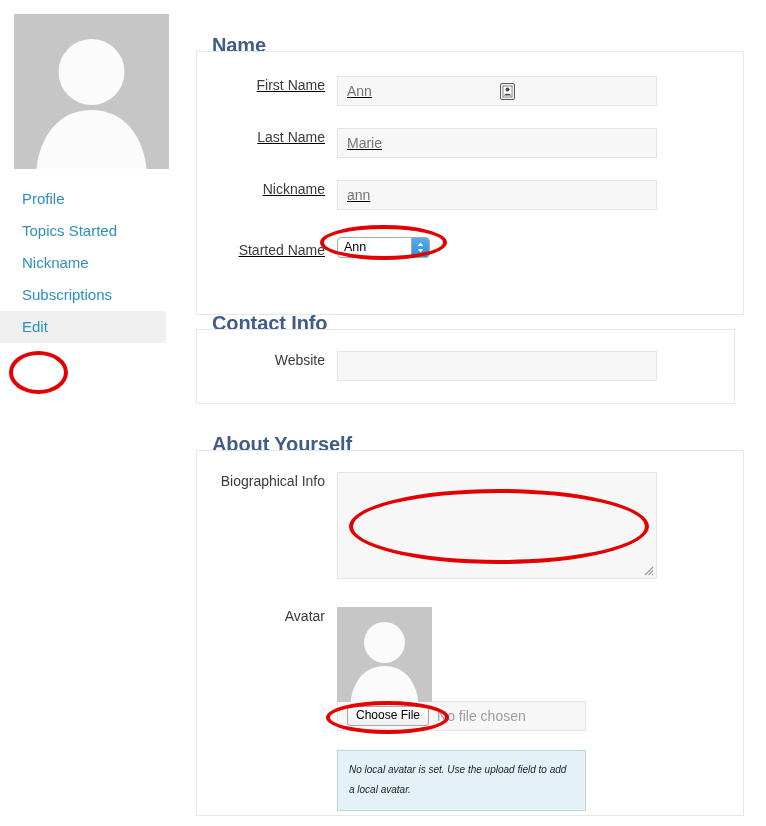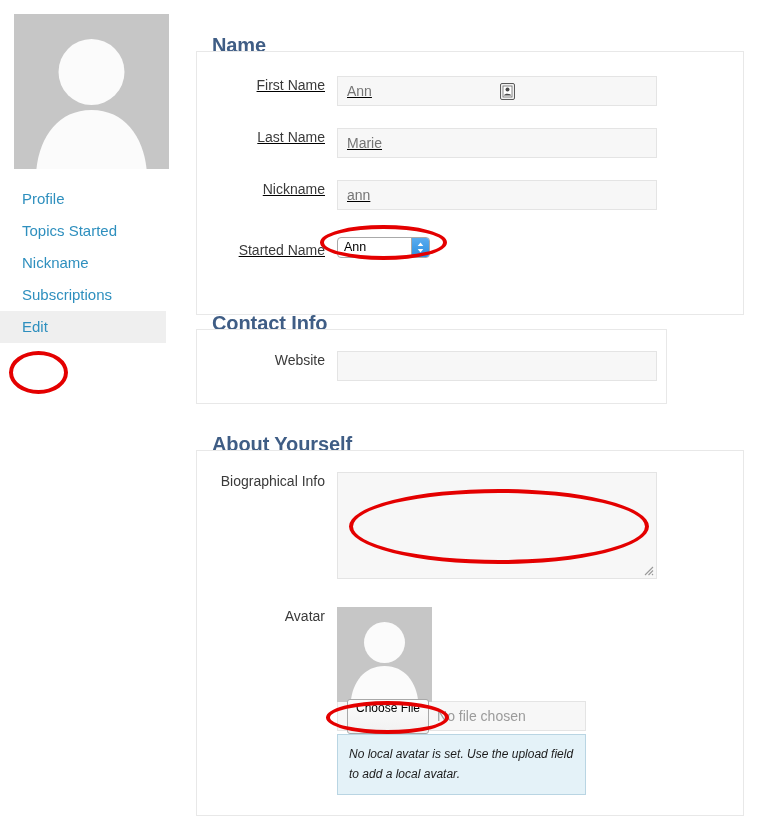--- a/index.html
+++ b/index.html
@@ -141,42 +141,42 @@
     padding-left: 9px;
     margin-top: -1px;
   }
   .choose-file-btn {
     font-family: "Liberation Sans", sans-serif;
     font-size: 12px;
     color: #000;
     background: linear-gradient(#fcfcfc, #f1f1f1);
     border: 1px solid #a8a8a8;
     border-radius: 3px;
-    padding: 2px 8px 18px;
+    padding: 2px 8px 3px;
     line-height: 13px;
     cursor: pointer;
     white-space: nowrap;
   }
   .no-file-text {
     font-size: 14px;
     color: #9b9b9b;
     margin-left: 8px;
     white-space: nowrap;
   }
 
   .notice-box {
     width: 249px;
     background: #e4f2f8;
     border: 1px solid #b9d5e3;
     padding: 9px 11px 10px;
     font-style: italic;
-    font-size: 12px;
+    font-size: 10px;
     line-height: 20px;
     color: #1c1c1c;
-    margin-top: 3px;
+    margin-top: 19px;
   }
 
   
   .mac-select {
     position: relative;
     display: inline-block;
     width: 93px;
     height: 21px;
     background: #ffffff;
     border: 1px solid #a9a9a9;
@@ -286,21 +286,21 @@
                 <path d="M4.5 11.5 L7.3 8 L1.7 8 Z" fill="#ffffff"></path>
               </svg>
             </span>
           </div>
         </div>
       </div>
     </div>
 
     <h2 class="section-title" style="position:absolute; left:0; top:296px;">Contact Info</h2>
 
-    <div class="panel" style="position:absolute; left:0; top:329px; width:471px; height:75px;">
+    <div class="panel" style="position:absolute; left:0; top:329px; width:539px; height:75px;">
       <div class="field-row" style="margin-top:21px;">
         <div class="field-label">Website</div>
         <div class="field-control">
           <input class="text-input" type="text" placeholder="" style="">
         </div>
       </div>
     </div>
 
     <h2 class="section-title" style="position:absolute; left:0; top:417px;">About Yourself</h2>
 

